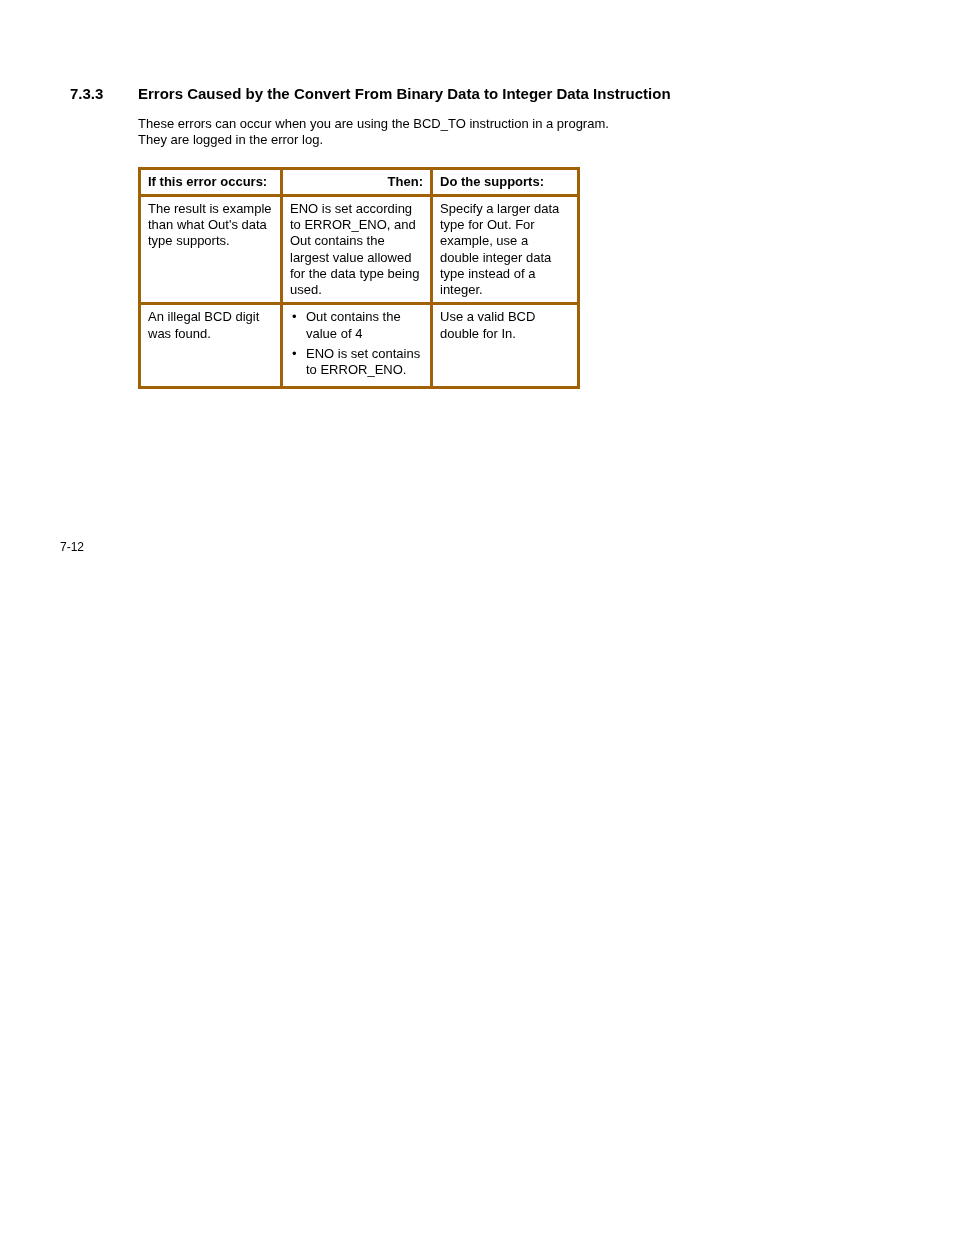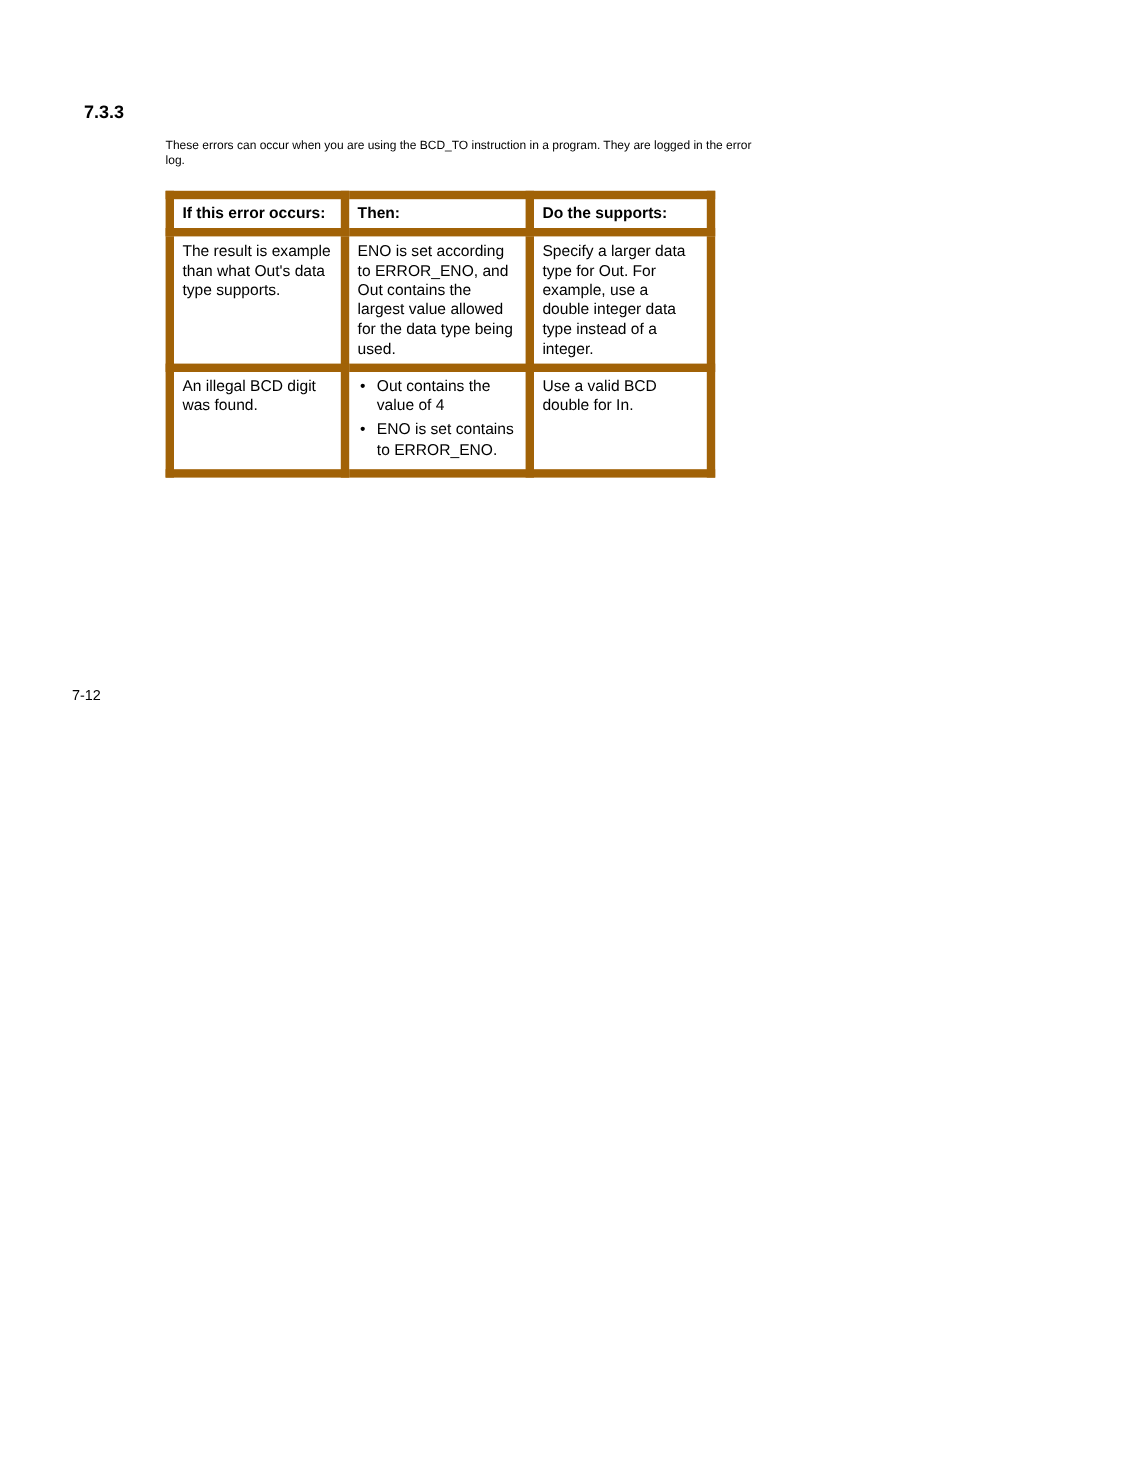--- a/index.html
+++ b/index.html
@@ -24,42 +24,42 @@
       font-size: 15px;
       width: 68px;
       flex-shrink: 0;
     }
     .section-title {
       font-weight: bold;
       font-size: 15px;
     }
     .intro-text {
       margin-left: 68px;
-      font-size: 10px;
+      font-size: 13px;
       line-height: 1.25;
       margin-bottom: 18px;
       max-width: 490px;
     }
     table {
       margin-left: 68px;
       border-collapse: collapse;
       font-size: 13px;
     }
     th, td {
-      border: 7px solid #a16207;
+      border: 3px solid #a16207;
       text-align: left;
       vertical-align: top;
       padding: 4px 7px;
       line-height: 1.25;
     }
     th {
       font-weight: bold;
     }
     .col1 { width: 125px; }
-    .col2 { width: 133px; }
+    .col2 { width: 133px; text-align: right; }
     .col3 { width: 130px; }
     ul.bullets {
       margin: 0;
       padding-left: 16px;
       list-style: none;
     }
     ul.bullets li {
       position: relative;
       padding-left: 0;
       margin-bottom: 4px;
@@ -67,30 +67,31 @@
     ul.bullets li::before {
       content: "•";
       position: absolute;
       left: -14px;
       top: 0;
       font-size: 13px;
     }
     .page-number {
       position: absolute;
       left: 60px;
-      top: 572px;
+      top: 540px;
       font-size: 12px;
     }
   </style>
 </head>
 <body>
 
 <div class="page">
   <div class="heading-row">
     <div class="section-number">7.3.3</div>
+    <div class="section-title">Errors Caused by the Convert From Binary Data to Integer Data Instruction</div>
   </div>
 
   <div class="intro-text">These errors can occur when you are using the BCD_TO instruction in a program. They are logged in the error log.</div>
 
   <table>
     <thead>
       <tr>
         <th class="col1">If this error occurs:</th>
         <th class="col2">Then:</th>
         <th class="col3">Do the supports:</th>

